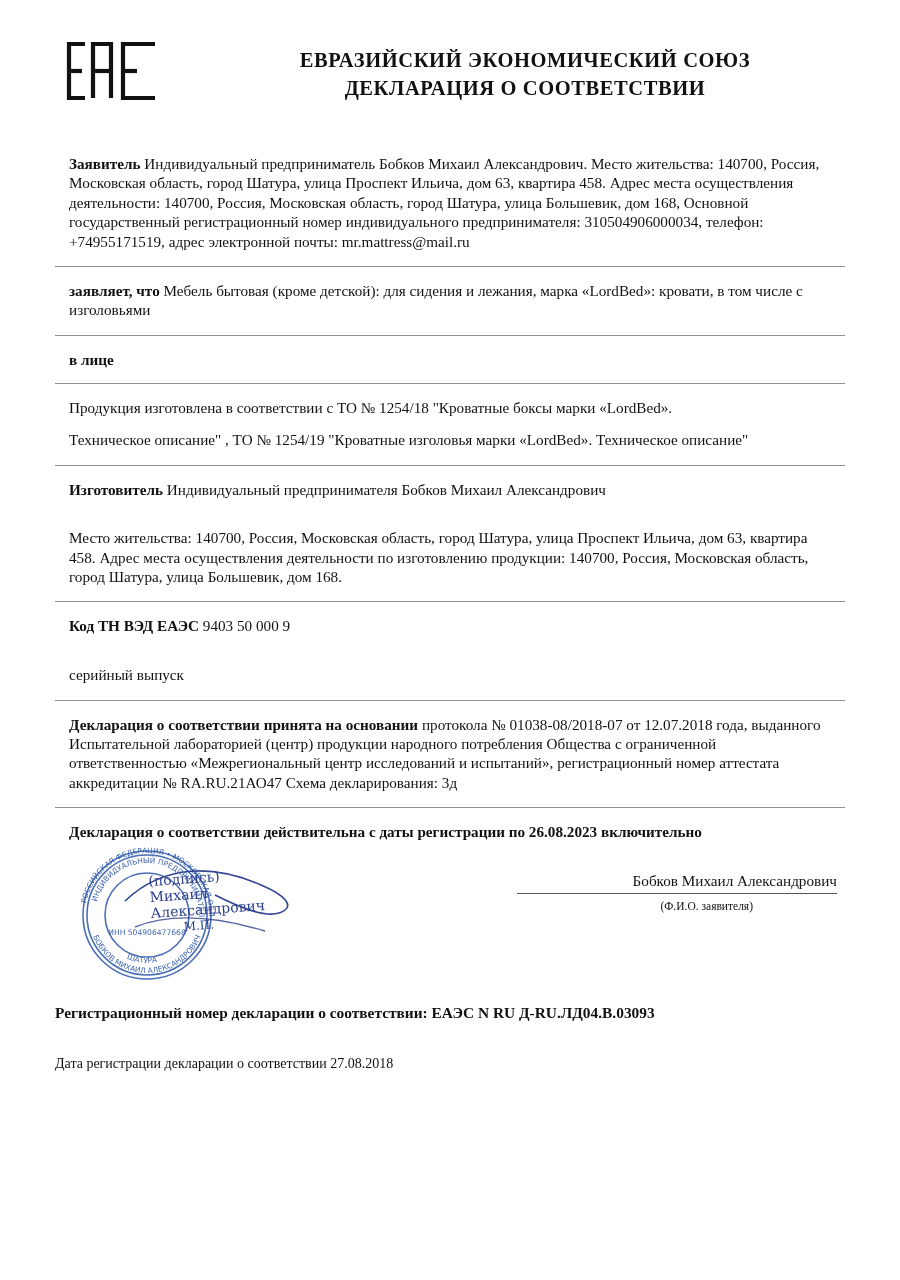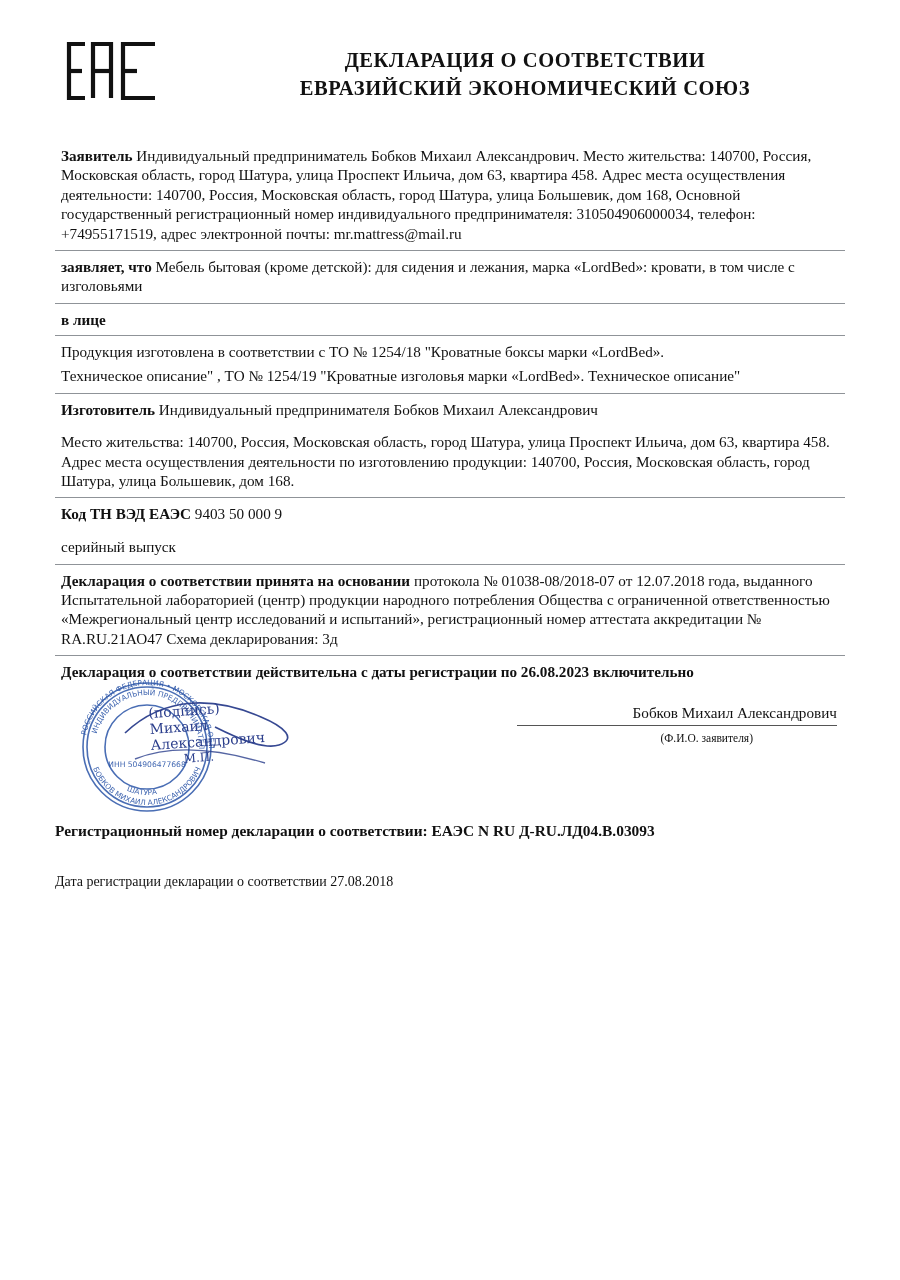--- a/index.html
+++ b/index.html
@@ -60,21 +60,21 @@
     top: 140px;
     width: 790px;
     font-size: 15.2px;
     line-height: 19.6px;
   }
   .row {
     padding: 2px 2px 3px 2px;
     border-bottom: 1px solid #8f9398;
   }
   .row.nb { border-bottom: none; }
-  .row p { margin: 4px; }
+  .row p { margin: 12px; }
   b, .b { font-weight: bold; }
   .small-row {
     padding: 2px 2px 2px 2px;
   }
   .tight { line-height: 19.4px; }
 
   
   .sig-area {
     position: relative;
     height: 120px;
@@ -114,21 +114,21 @@
     color: #2b3e8c;
     line-height: 16px;
     transform: rotate(-4deg);
   }
   .handsign .mp {
     font-size: 12px;
     margin-left: 32px;
   }
 
   .reg-row {
-    margin-top: 12px;
+    margin-top: 26px;
     font-weight: bold;
     font-size: 15.4px;
   }
   .date-row {
     margin-top: 32px;
     font-weight: normal;
     font-size: 14px;
   }
 </style>
 </head>
@@ -146,22 +146,22 @@
 
           <path d="M28 58 V4 H46 V58"></path>
           <path d="M28 31 H46"></path>
 
           <path d="M90 4 H58 V58 H90"></path>
           <path d="M58 31 H72"></path>
         </g>
       </svg>
     </div>
     <div class="title-block">
+      <div class="title-line">ЕВРАЗИЙСКИЙ ЭКОНОМИЧЕСКИЙ СОЮЗ</div>
       <div class="title-line">ДЕКЛАРАЦИЯ О СООТВЕТСТВИИ</div>
-      <div class="title-line">ЕВРАЗИЙСКИЙ ЭКОНОМИЧЕСКИЙ СОЮЗ</div>
     </div>
   </div>
 
   <div class="doc">
 
     <div class="row">
       <p class="tight"><span class="b">Заявитель</span>
         <span>Индивидуальный предприниматель Бобков Михаил Александрович. Место жительства: 140700, Россия, Московская область, город Шатура, улица Проспект Ильича, дом 63, квартира 458. Адрес места осуществления деятельности: 140700, Россия, Московская область, город Шатура, улица Большевик, дом 168, Основной государственный регистрационный номер индивидуального предпринимателя: 310504906000034, телефон: +74955171519, адрес электронной почты: mr.mattress@mail.ru</span></p>
     </div>
 

